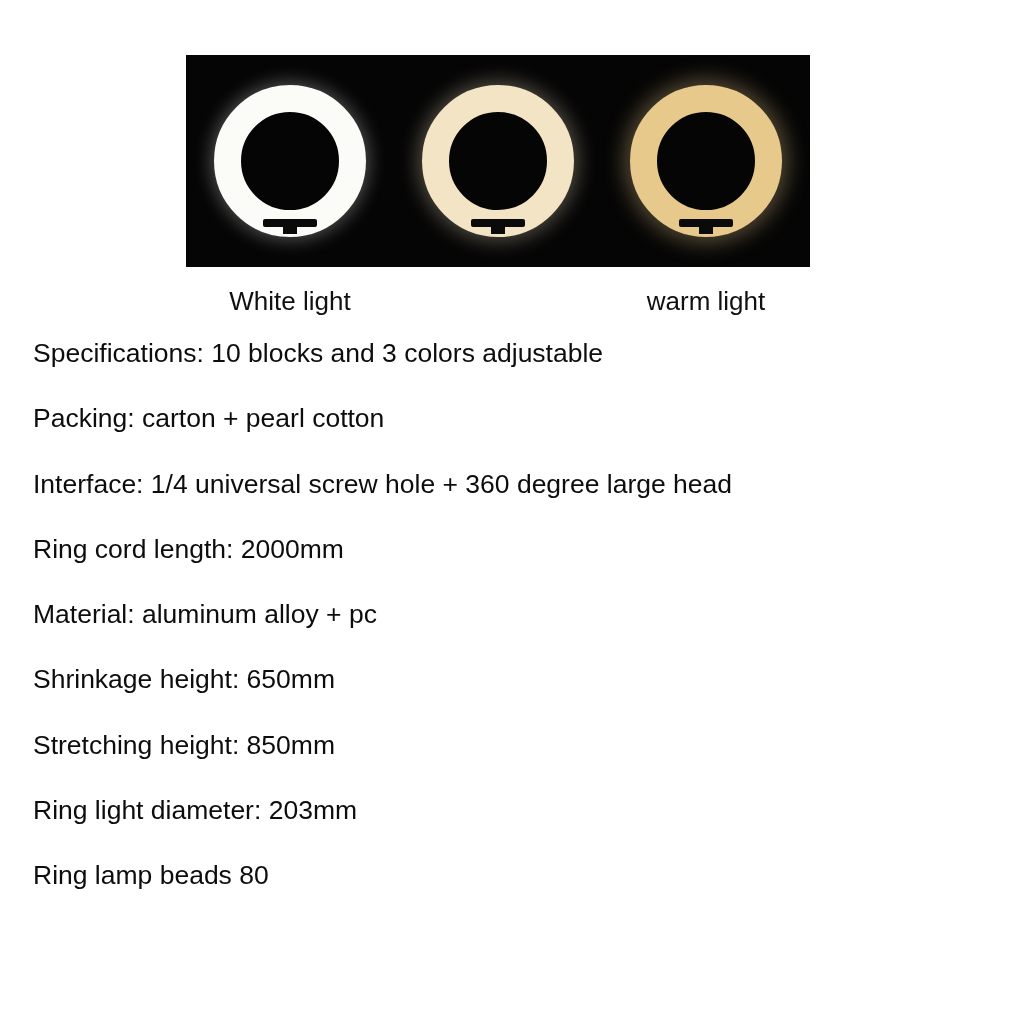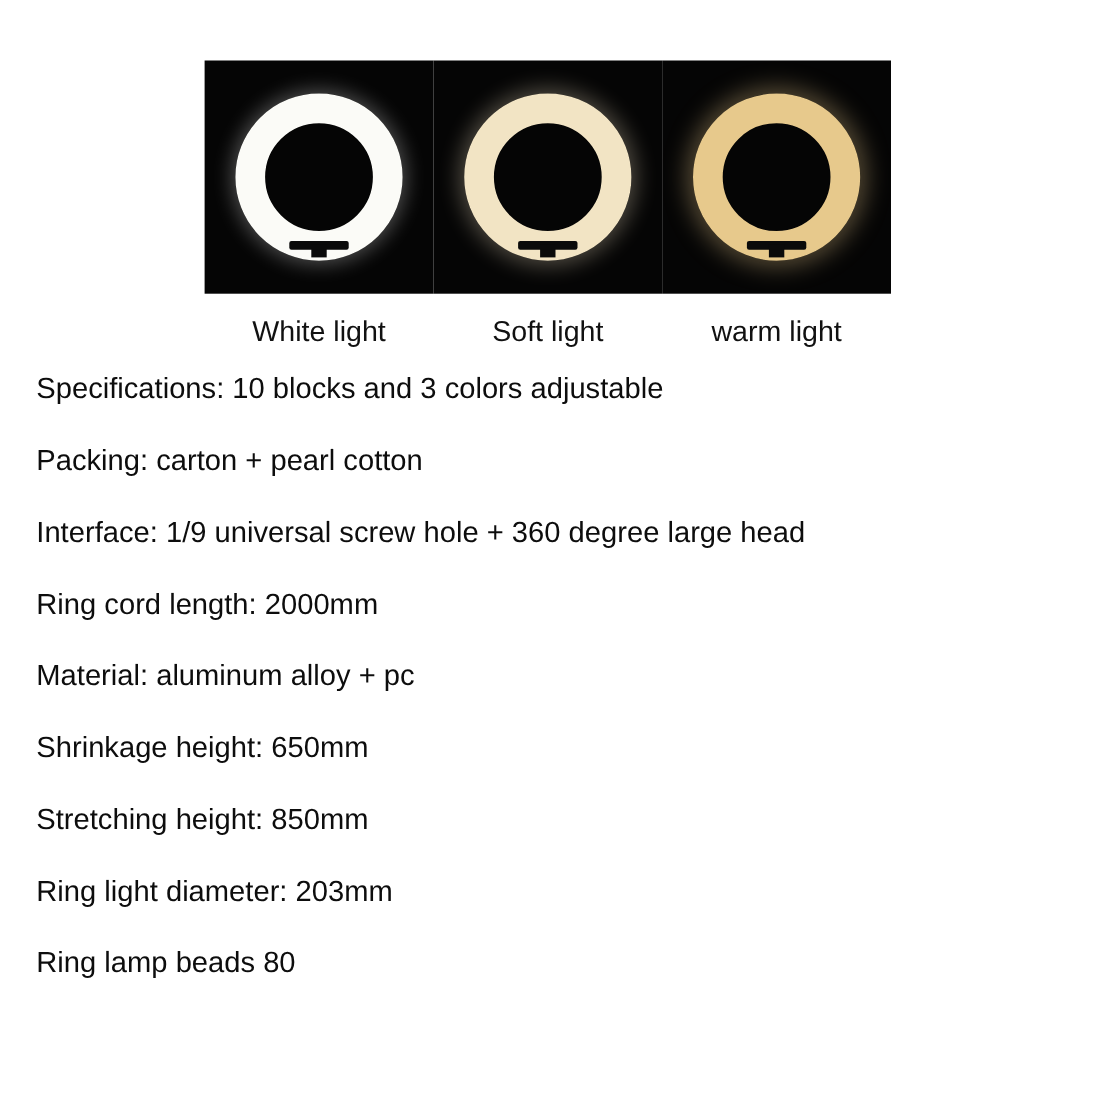--- a/index.html
+++ b/index.html
@@ -121,37 +121,36 @@
         <div class="ring-bracket"></div>
       </div>
       <div class="swatch-caption">White light</div>
     </div>
 
     <div class="swatch">
       <div class="swatch-img">
         <div class="ring soft"></div>
         <div class="ring-bracket"></div>
       </div>
-      <div class="swatch-caption">Soft light</div>
     </div>
 
     <div class="swatch">
       <div class="swatch-img">
         <div class="ring warm"></div>
         <div class="ring-bracket"></div>
       </div>
       <div class="swatch-caption">warm light</div>
     </div>
 
   </div>
 
   <div class="spec-list">
     <div class="spec-line">Specifications: 10 blocks and 3 colors adjustable</div>
     <div class="spec-line">Packing: carton + pearl cotton</div>
-    <div class="spec-line">Interface: 1/9 universal screw hole + 360 degree large head</div>
+    <div class="spec-line">Interface: 1/4 universal screw hole + 360 degree large head</div>
     <div class="spec-line">Ring cord length: 2000mm</div>
     <div class="spec-line">Material: aluminum alloy + pc</div>
     <div class="spec-line">Shrinkage height: 650mm</div>
     <div class="spec-line">Stretching height: 850mm</div>
     <div class="spec-line">Ring light diameter: 203mm</div>
     <div class="spec-line">Ring lamp beads 80</div>
   </div>
 
 </div>
 

